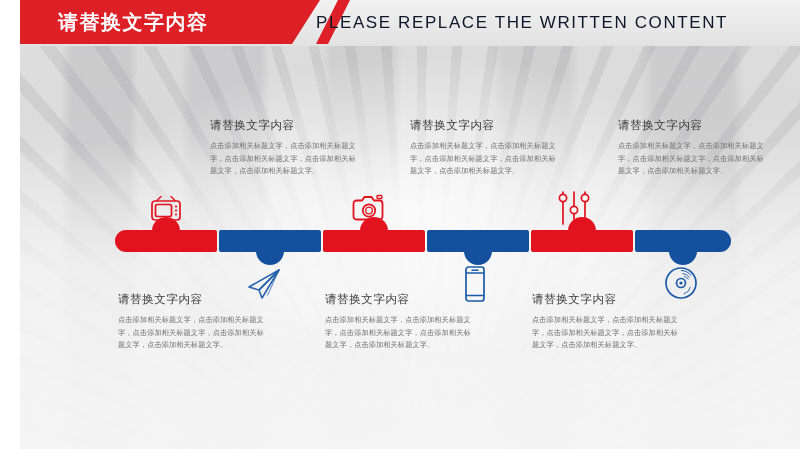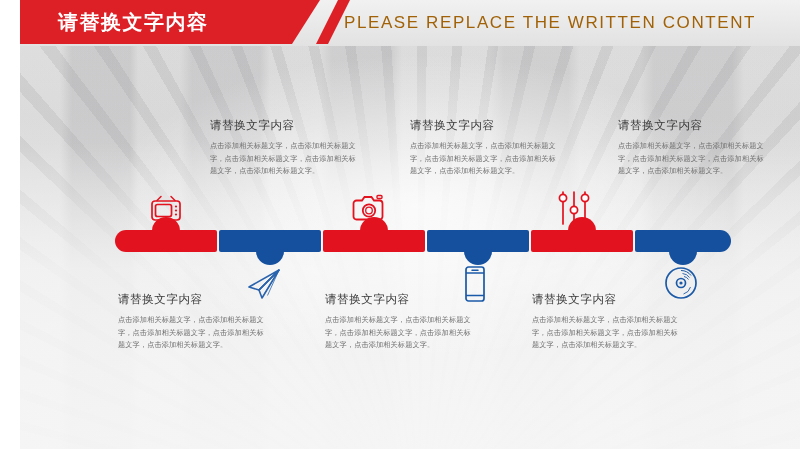--- a/index.html
+++ b/index.html
@@ -112,23 +112,23 @@
     position: absolute;
     left: 38px; top: 9px;
     font-size: 20px;
     font-weight: bold;
     color: #ffffff;
     letter-spacing: 1.5px;
     font-family: "DejaVu Sans", "Liberation Sans", sans-serif;
   }
   #header-title-en {
     position: absolute;
-    left: 324px; top: 13px;
+    left: 296px; top: 13px;
     font-size: 17px;
-    color: #a16207;
+    color: #0f172a;
     letter-spacing: 1.6px;
     white-space: nowrap;
     font-family: "Liberation Sans", sans-serif;
   }
 
   
   #bar-area {
     position: absolute;
     left: 0; top: 0;
     width: 800px; height: 449px;

